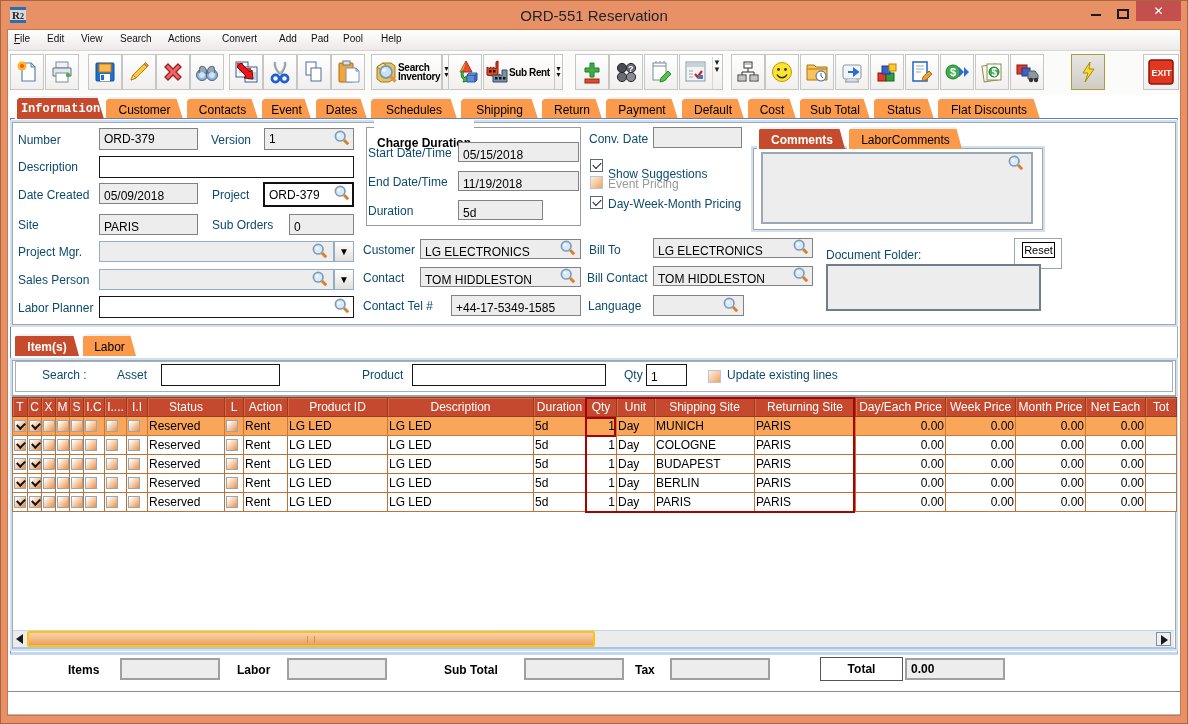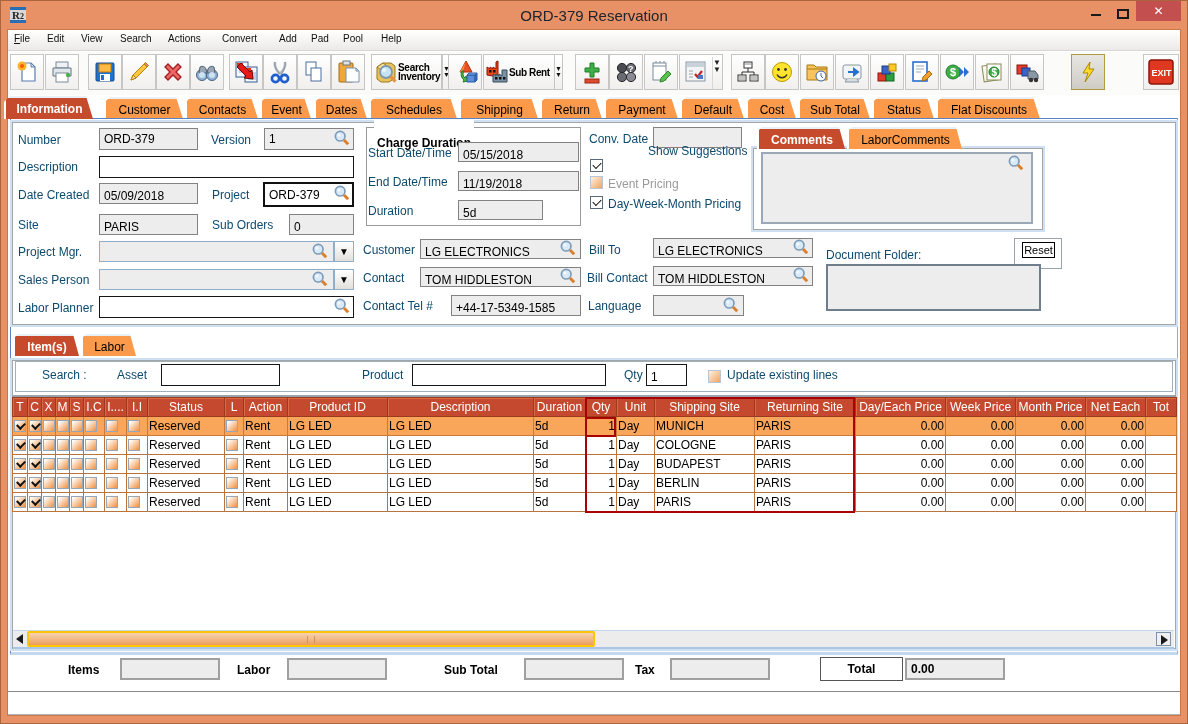--- a/index.html
+++ b/index.html
@@ -35,21 +35,21 @@
 #tbl tr.sel td { background:#faa65a; border-color:#c97a38; }
 .tcb { display:inline-block; width:12px; height:12px; border:1px solid #97a6b4; background:linear-gradient(135deg,#fffdf9 10%,#f0954a 95%); vertical-align:-2px; position:relative; }
 .tcb.on::after { content:""; position:absolute; left:2px; top:1px; width:6px; height:4px; border-left:2px solid #111; border-bottom:2px solid #111; transform:rotate(-45deg); }
 .num { text-align:right; }
 .blabel { position:absolute; font-weight:bold; font-size:12px; white-space:nowrap; }
 .redbox { position:absolute; border:2px solid #aa0101; pointer-events:none; }
 .mag { position:absolute; width:16px; height:16px; }
 </style>
 </head>
 <body>
-<div id="title">ORD-379 Reservation</div>
+<div id="title">ORD-551 Reservation</div>
 <div class="abs" style="left:10px; top:7px; width:16px; height:16px; background:#d8d8d8; border-top:3px solid #2a6db5; border-bottom:3px solid #2a6db5; font-size:11px; font-weight:bold; color:#222; text-align:center; line-height:10px; font-family:'Liberation Serif',serif;">R<span style="font-size:8px;">2</span></div>
 <div id="btn-min"></div>
 <div id="btn-max"></div>
 <div id="btn-close">✕</div>
 <div id="client"></div>
 <div id="menubar">
   <span class="mi" style="left:6px"><u>F</u>ile</span>
   <span class="mi" style="left:39px">Edit</span>
   <span class="mi" style="left:73px">View</span>
   <span class="mi" style="left:112px">Search</span>
@@ -283,21 +283,21 @@
       <path d="M15 3 l-7 11 h5 l-3 9 9-13 h-5 z" fill="#ffd92c" stroke="#a88a00"></path>
     </svg>
   </div>
 <div class="tbtn" style="left:1143px; width:36px;">
     <svg width="28" height="28">
       <rect x="2" y="2" width="24" height="24" rx="3" fill="#e03820" stroke="#8d1407" stroke-width="1.5"></rect>
       <text x="4.5" y="18" font-size="9" font-weight="bold" fill="#fff">EXIT</text>
     </svg>
   </div>
 <div id="tabstrip"></div>
-<div class="mtab sel" style="left:4px; width:89px;">Information</div>
+<div class="mtab sel" style="left:15px; width:89px;font-family:Liberation Mono, monospace;">Information</div>
 <div class="mtab" style="left:104px; width:79px;">Customer</div>
 <div class="mtab" style="left:185px; width:73px;">Contacts</div>
 <div class="mtab" style="left:260px; width:51px;">Event</div>
 <div class="mtab" style="left:314px; width:53px;">Dates</div>
 <div class="mtab" style="left:369px; width:88px;">Schedules</div>
 <div class="mtab" style="left:459px; width:79px;">Shipping</div>
 <div class="mtab" style="left:540px; width:62px;">Return</div>
 <div class="mtab" style="left:604px; width:74px;">Payment</div>
 <div class="mtab" style="left:680px; width:64px;">Default</div>
 <div class="mtab" style="left:746px; width:50px;">Cost</div>
@@ -375,21 +375,21 @@
 <svg class="mag" style="left:560px; top:268px;" viewBox="0 0 16 16">
     <circle cx="6.2" cy="6.2" r="4.8" fill="#d8e9f8" stroke="#7e9cba" stroke-width="1.7"></circle>
     <circle cx="5" cy="5" r="1.6" fill="#f2f8fd"></circle>
     <path d="M10 10 L14.2 14.2" stroke="#d9802e" stroke-width="3"></path>
   </svg>
 <label style="left:363px; top:299px;">Contact Tel #</label>
 <div class="inp" style="left:451px; top:295px; width:130px; height:21px;">+44-17-5349-1585</div>
 <label style="left:589px; top:132px;">Conv. Date</label>
 <div class="inp" style="left:653px; top:127px; width:89px; height:21px;"></div>
 <div class="cb checked" style="left:590px; top:159px;"></div>
-<label style="left:608px; top:144px;margin-left:40px;">Show Suggestions</label>
+<label style="left:608px; top:167px;">Show Suggestions</label>
 <div class="cb dis" style="left:590px; top:176px;"></div>
 <label style="left:608px; top:177px; color:#9a9a9a;">Event Pricing</label>
 <div class="cb checked" style="left:590px; top:196px;"></div>
 <label style="left:608px; top:197px;">Day-Week-Month Pricing</label>
 <label style="left:589px; top:243px;">Bill To</label>
 <div class="inp" style="left:653px; top:238px; width:160px; height:20px;">LG ELECTRONICS</div>
 <svg class="mag" style="left:793px; top:239px;" viewBox="0 0 16 16">
     <circle cx="6.2" cy="6.2" r="4.8" fill="#d8e9f8" stroke="#7e9cba" stroke-width="1.7"></circle>
     <circle cx="5" cy="5" r="1.6" fill="#f2f8fd"></circle>
     <path d="M10 10 L14.2 14.2" stroke="#d9802e" stroke-width="3"></path>

